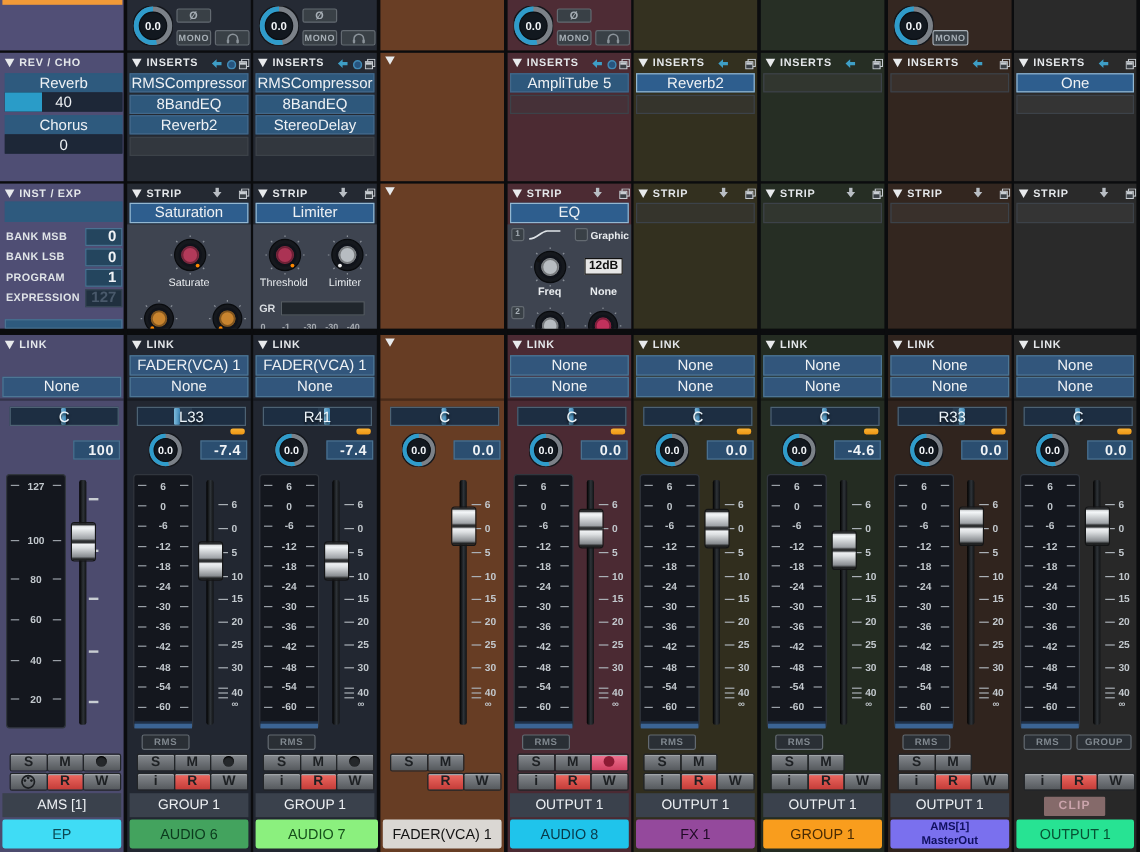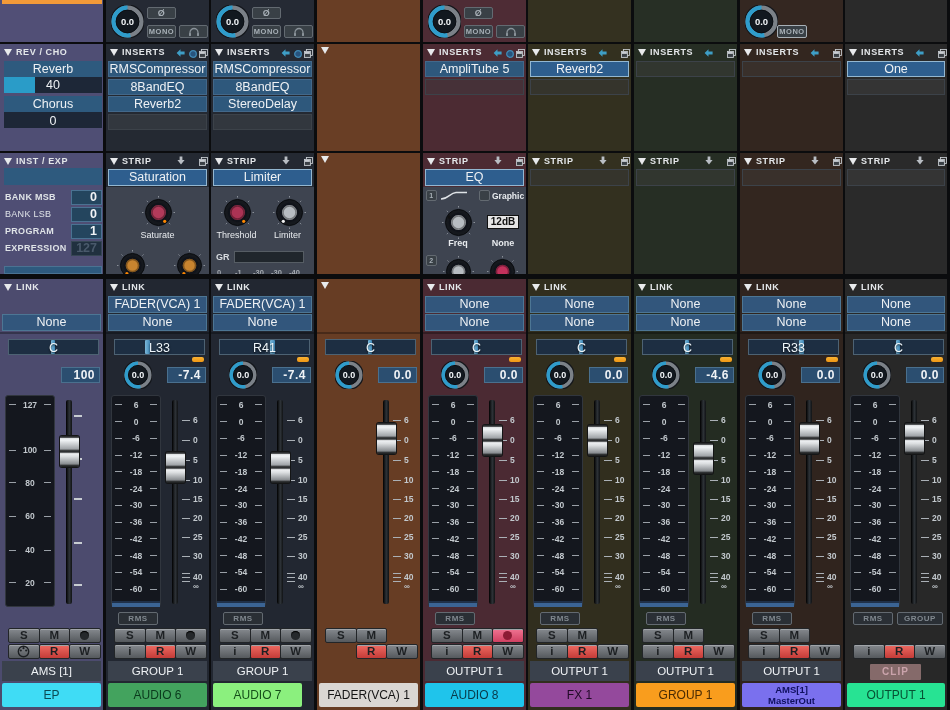--- a/index.html
+++ b/index.html
@@ -23,21 +23,21 @@
     <div style="position:absolute;left:4px;top:77px;width:98px;height:16px;color:#eef1f4;font-size:12.5px;text-align:center;line-height:16px">40</div>
     <div style="position:absolute;left:4px;top:96px;width:98px;height:16px;background:#2e5a7e;border:1px solid #2e5a7e;box-sizing:border-box;color:#eef1f4;font-size:12.5px;text-align:center;line-height:15px">Chorus</div>
     <div style="position:absolute;left:4px;top:112px;width:98px;height:16px;background:#1d2737;border:1px solid #1d2737;box-sizing:border-box;color:#eef1f4;font-size:12.5px;text-align:center;line-height:16px">0</div>
     <div class="hdr" style="left:4px;top:156px;">
       <span class="tri"></span>
       <span>INST / EXP</span>
     </div>
     <div style="position:absolute;left:4px;top:168px;width:98px;height:17px;background:#2e5a7e;border:1px solid #2e5a7e;box-sizing:border-box;"></div>
     <div style="position:absolute;left:5px;top:192px;font-size:9px;font-weight:bold;color:#dfe3e7;letter-spacing:0.3px">BANK MSB</div>
     <div style="position:absolute;left:71px;top:190px;width:31px;height:15px;background:#24455e;border:1px solid #4a7292;box-sizing:border-box;color:#f0f3f6;font-size:12.5px;font-weight:bold;text-align:right;line-height:13px;padding-right:4px">0</div>
-    <div style="position:absolute;left:5px;top:209px;font-size:9px;font-weight:normal;color:#dfe3e7;letter-spacing:0.3px">BANK LSB</div>
+    <div style="position:absolute;left:5px;top:209px;font-size:9px;font-weight:bold;color:#dfe3e7;letter-spacing:0.3px">BANK LSB</div>
     <div style="position:absolute;left:71px;top:207px;width:31px;height:15px;background:#24455e;border:1px solid #4a7292;box-sizing:border-box;color:#f0f3f6;font-size:12.5px;font-weight:bold;text-align:right;line-height:13px;padding-right:4px">0</div>
     <div style="position:absolute;left:5px;top:226px;font-size:9px;font-weight:bold;color:#dfe3e7;letter-spacing:0.3px">PROGRAM</div>
     <div style="position:absolute;left:71px;top:224px;width:31px;height:15px;background:#24455e;border:1px solid #4a7292;box-sizing:border-box;color:#f0f3f6;font-size:12.5px;font-weight:bold;text-align:right;line-height:13px;padding-right:4px">1</div>
     <div style="position:absolute;left:5px;top:243px;font-size:9px;font-weight:bold;color:#dfe3e7;letter-spacing:0.3px">EXPRESSION</div>
     <div style="position:absolute;left:71px;top:241px;width:31px;height:15px;background:#20303f;border:1px solid #4c5c6a80;box-sizing:border-box;color:#49596b;font-size:12.5px;font-weight:bold;text-align:right;line-height:13px;padding-right:4px">127</div>
     <div style="position:absolute;left:4px;top:266px;width:98px;height:8px;background:#2e5a7e;border:1px solid #4a7292;box-sizing:border-box;"></div>
     <div class="hdr" style="left:4px;top:282px;">
       <span class="tri"></span>
       <span>LINK</span>
     </div>
@@ -475,21 +475,21 @@
     <div style="position:absolute;left:87px;top:582px;width:16px;text-align:left;font-size:8px;font-weight:bold;color:#c2c8cd">∞</div>
     <div style="position:absolute;left:60px;top:452px;width:19px;height:31px;border-radius:2px;background:linear-gradient(#2a2c2e 0 4%,#dfe2e4 8%,#f2f5f7 13%,#9fa3a7 42%,#46484a 46%,#2e3032 48% 52%,#eff1f3 57%,#dcdfe1 66%,#898d91 90%,#212324 96%);box-shadow:0 0 0 1px #141516"></div>
     <div style="position:absolute;left:12px;top:612px;width:40px;height:13px;border:1px solid #636a71;border-radius:2px;background:#2a2f35;color:#80888f;font-size:8px;font-weight:bold;text-align:center;line-height:11px;letter-spacing:0.5px">RMS</div>
     <div class="btn" style="left:8.0px;top:628px;width:31.5px;height:15px;">S</div>
     <div class="btn" style="left:38.5px;top:628px;width:31.5px;height:15px;">M</div>
     <div class="btn" style="left:69.0px;top:628px;width:31.5px;height:15px;"><span style="display:inline-block;width:9px;height:9px;border-radius:50%;background:#25282b;box-shadow:inset 0 1px 1px #000;vertical-align:-1px"></span></div>
     <div class="btn" style="left:8.0px;top:644px;width:31.5px;height:15px;">i</div>
     <div class="btn" style="left:38.5px;top:644px;width:31.5px;height:15px;background:linear-gradient(#ef6a62,#c43c38);">R</div>
     <div class="btn" style="left:69.0px;top:644px;width:31.5px;height:15px;">W</div>
     <div style="position:absolute;left:2px;top:661px;width:99px;height:20px;background:#3a414c;color:#eef1f4;font-size:11.5px;text-align:center;line-height:20px;white-space:nowrap">GROUP 1</div>
-    <div style="position:absolute;left:2px;top:683px;width:89px;height:24px;background:#8bf07e;color:#15501a;font-size:12px;text-align:center;line-height:24px;border-radius:2px;white-space:nowrap">AUDIO 7</div>
+    <div style="position:absolute;left:2px;top:683px;width:102px;height:24px;background:#8bf07e;color:#15501a;font-size:12px;text-align:center;line-height:24px;border-radius:2px;white-space:nowrap">AUDIO 7</div>
     <div style="position:absolute;left:0;top:274px;width:103px;height:5px;background:#0b0c0e"></div>
   </div>
 <div style="position:absolute;left:317px;top:0;width:103px;height:710px">
     <div style="position:absolute;left:0;top:0;width:103px;height:42px;background:#693e25"></div>
     <div style="position:absolute;left:0;top:44px;width:103px;height:107px;background:#693e25"></div>
     <div style="position:absolute;left:0;top:153px;width:103px;height:121px;background:#693e25"></div>
     <div style="position:absolute;left:0;top:279px;width:103px;height:431px;background:#673d24"></div>
     <div style="position:absolute;left:0;top:332px;width:103px;height:2px;background:rgba(0,0,0,0.3)"></div>
     <div class="hdr" style="left:4px;top:47px;">
       <span class="tri"></span>

